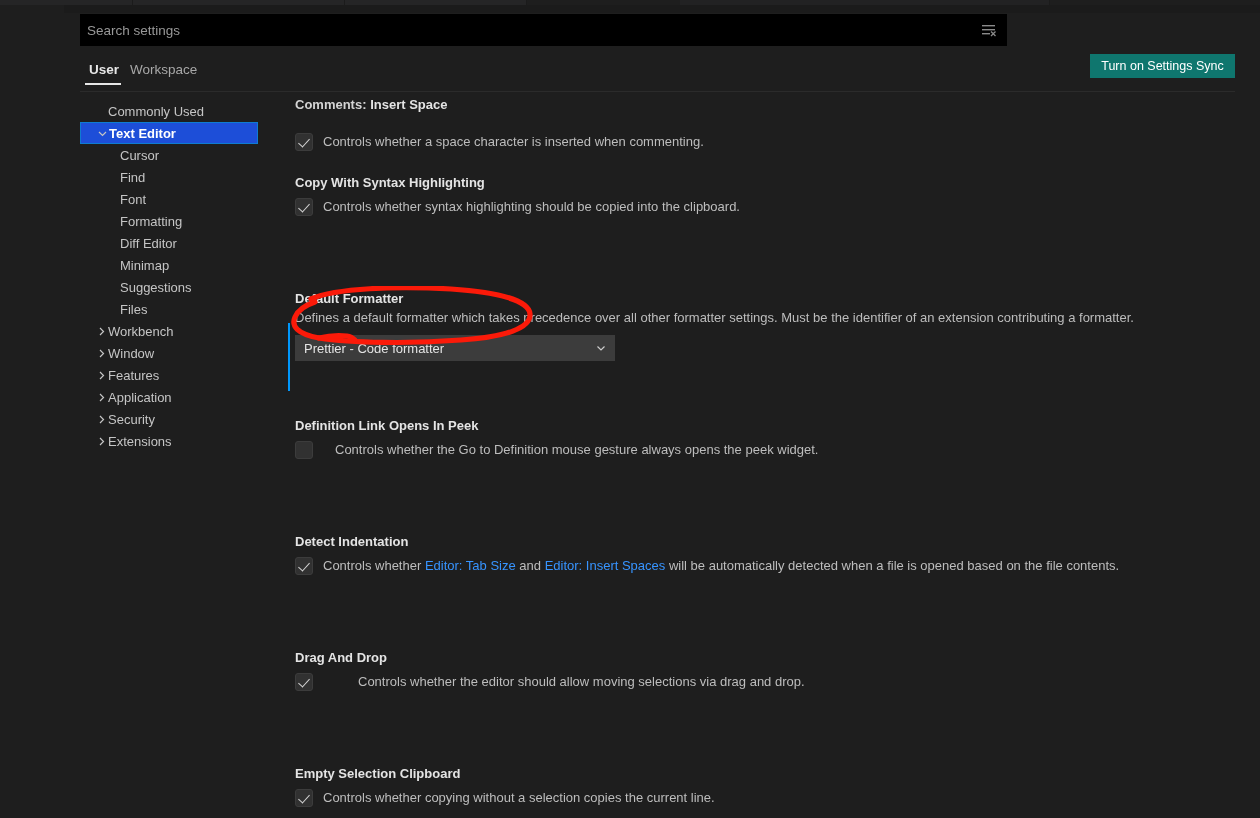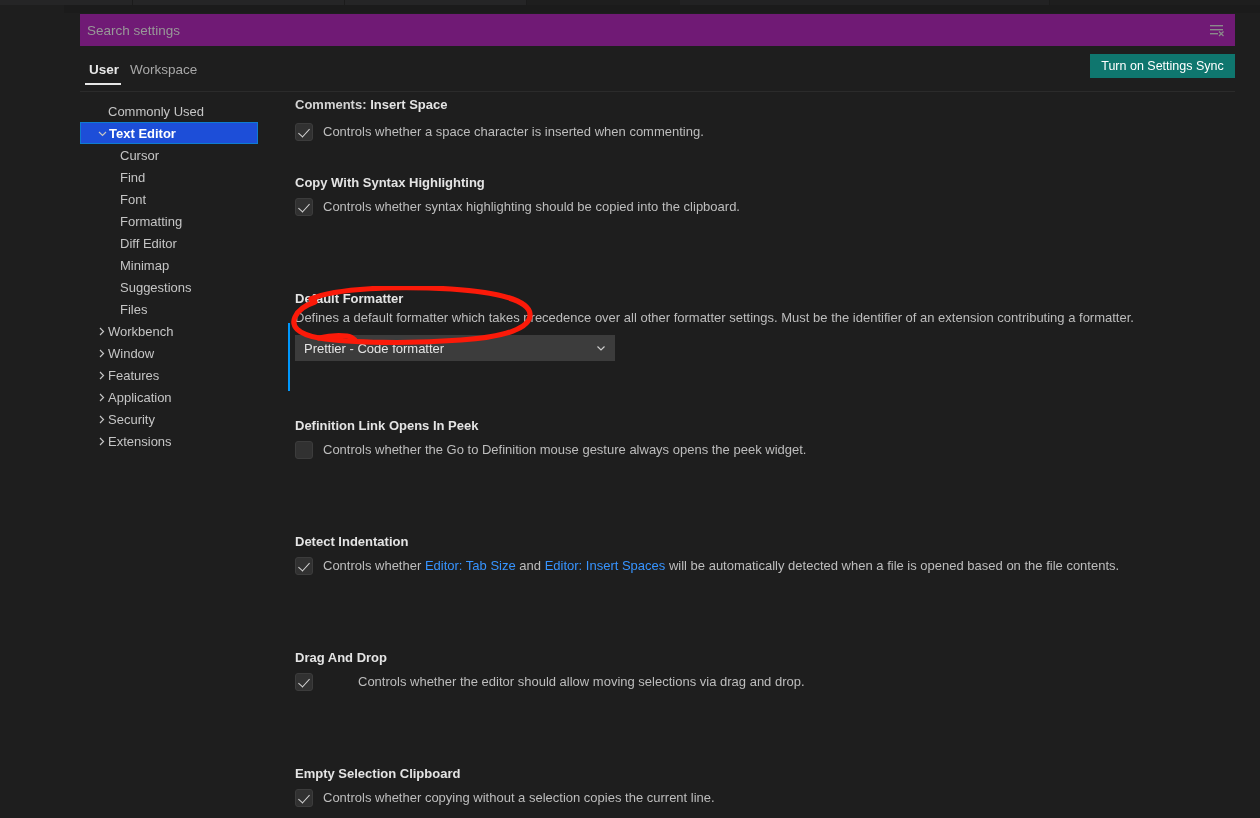--- a/index.html
+++ b/index.html
@@ -47,22 +47,22 @@
     position: absolute;
     top: 5px; left: 0;
     width: 64px; height: 9px;
     background: #1e1e1e;
   }
 
   
   .searchwrap {
     position: absolute;
     top: 14px; left: 80px;
-    width: 1155px; height: 32px;
-    background: #701a75;
+    width: 927px; height: 32px;
+    background: #000000;
     display: flex;
     align-items: center;
   }
   .search-input {
     flex: 1;
     height: 32px;
     background: transparent;
     border: 0;
     outline: none;
     color: #cccccc;
@@ -375,21 +375,21 @@
       <span>Extensions</span>
     </div>
   </div>
 
   <div class="content">
 
     <div class="setting" style="height:40px;">
       <div class="s-title" style="margin-top:2px;">
         <span class="cat">Comments: </span><span>Insert Space</span>
       </div>
-      <div class="checkrow" style="margin-top:10px;text-align:right;">
+      <div class="checkrow" style="margin-top:20px;text-align:right;">
         <span class="checkbox checked"></span>
         <span class="ctext">Controls whether a space character is inserted when commenting.</span>
       </div>
     </div>
 
     <div class="setting" style="height:78px;">
       <div class="s-title" style="margin-top:38px;">Copy With Syntax Highlighting</div>
       <div class="checkrow" style="margin-top:7px;">
         <span class="checkbox checked"></span>
         <span class="ctext">Controls whether syntax highlighting should be copied into the clipboard.</span>
@@ -405,21 +405,21 @@
         <span class="chev">
           <svg width="12" height="12" viewBox="0 0 12 12">
               <path d="M2.5 4.5 L6 8 L9.5 4.5" stroke="#cccccc" stroke-width="1.2" fill="none"></path>
             </svg>
         </span>
       </div>
     </div>
 
     <div class="setting" style="height:78px;">
       <div class="s-title" style="margin-top:32px;">Definition Link Opens In Peek</div>
-      <div class="checkrow" style="margin-top:7px;">
+      <div class="checkrow" style="margin-top:7px;gap:12px;">
         <span class="checkbox"></span>
         <span class="ctext">Controls whether the Go to Definition mouse gesture always opens the peek widget.</span>
       </div>
     </div>
 
     <div class="setting" style="height:78px;">
       <div class="s-title" style="margin-top:38px;">Detect Indentation</div>
       <div class="checkrow" style="margin-top:7px;text-align:right;">
         <span class="checkbox checked"></span>
         <span class="ctext"><span>Controls whether </span><a>Editor: Tab Size</a><span> and </span><a>Editor: Insert Spaces</a><span> will be automatically detected when a file is opened based on the file contents.</span></span>

